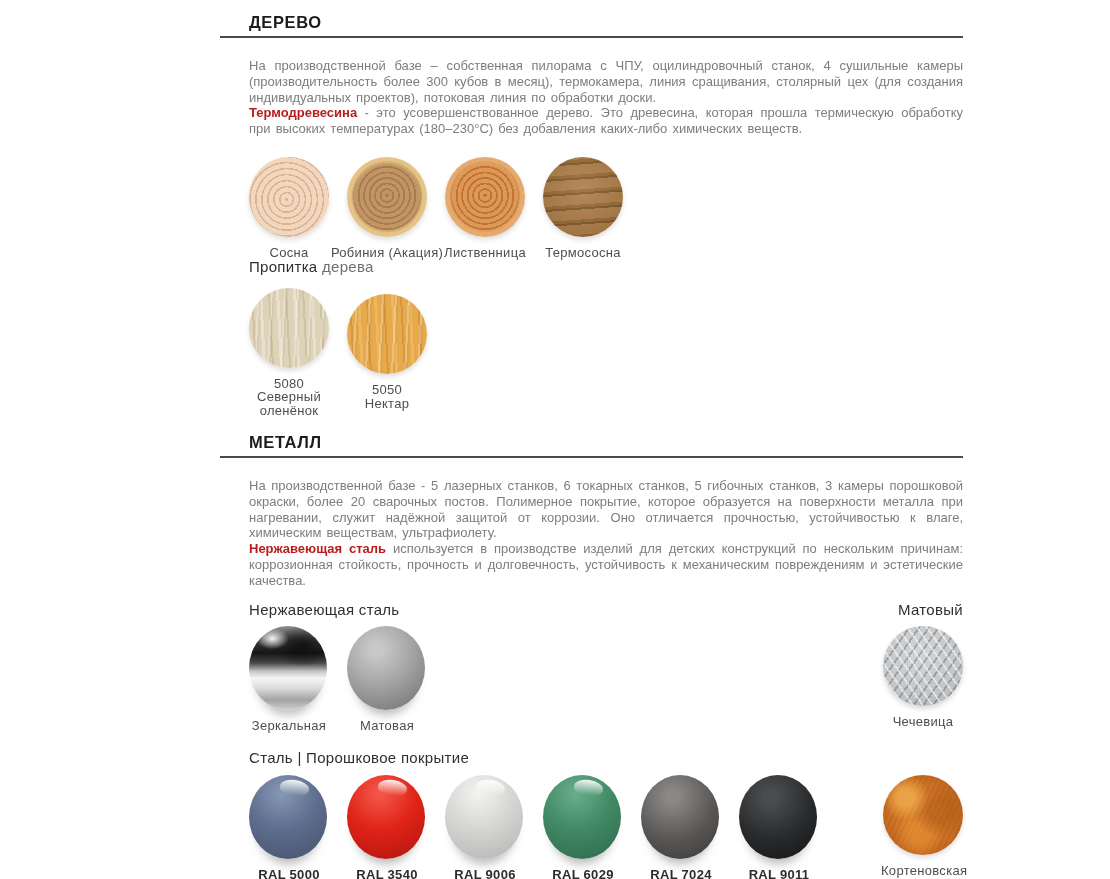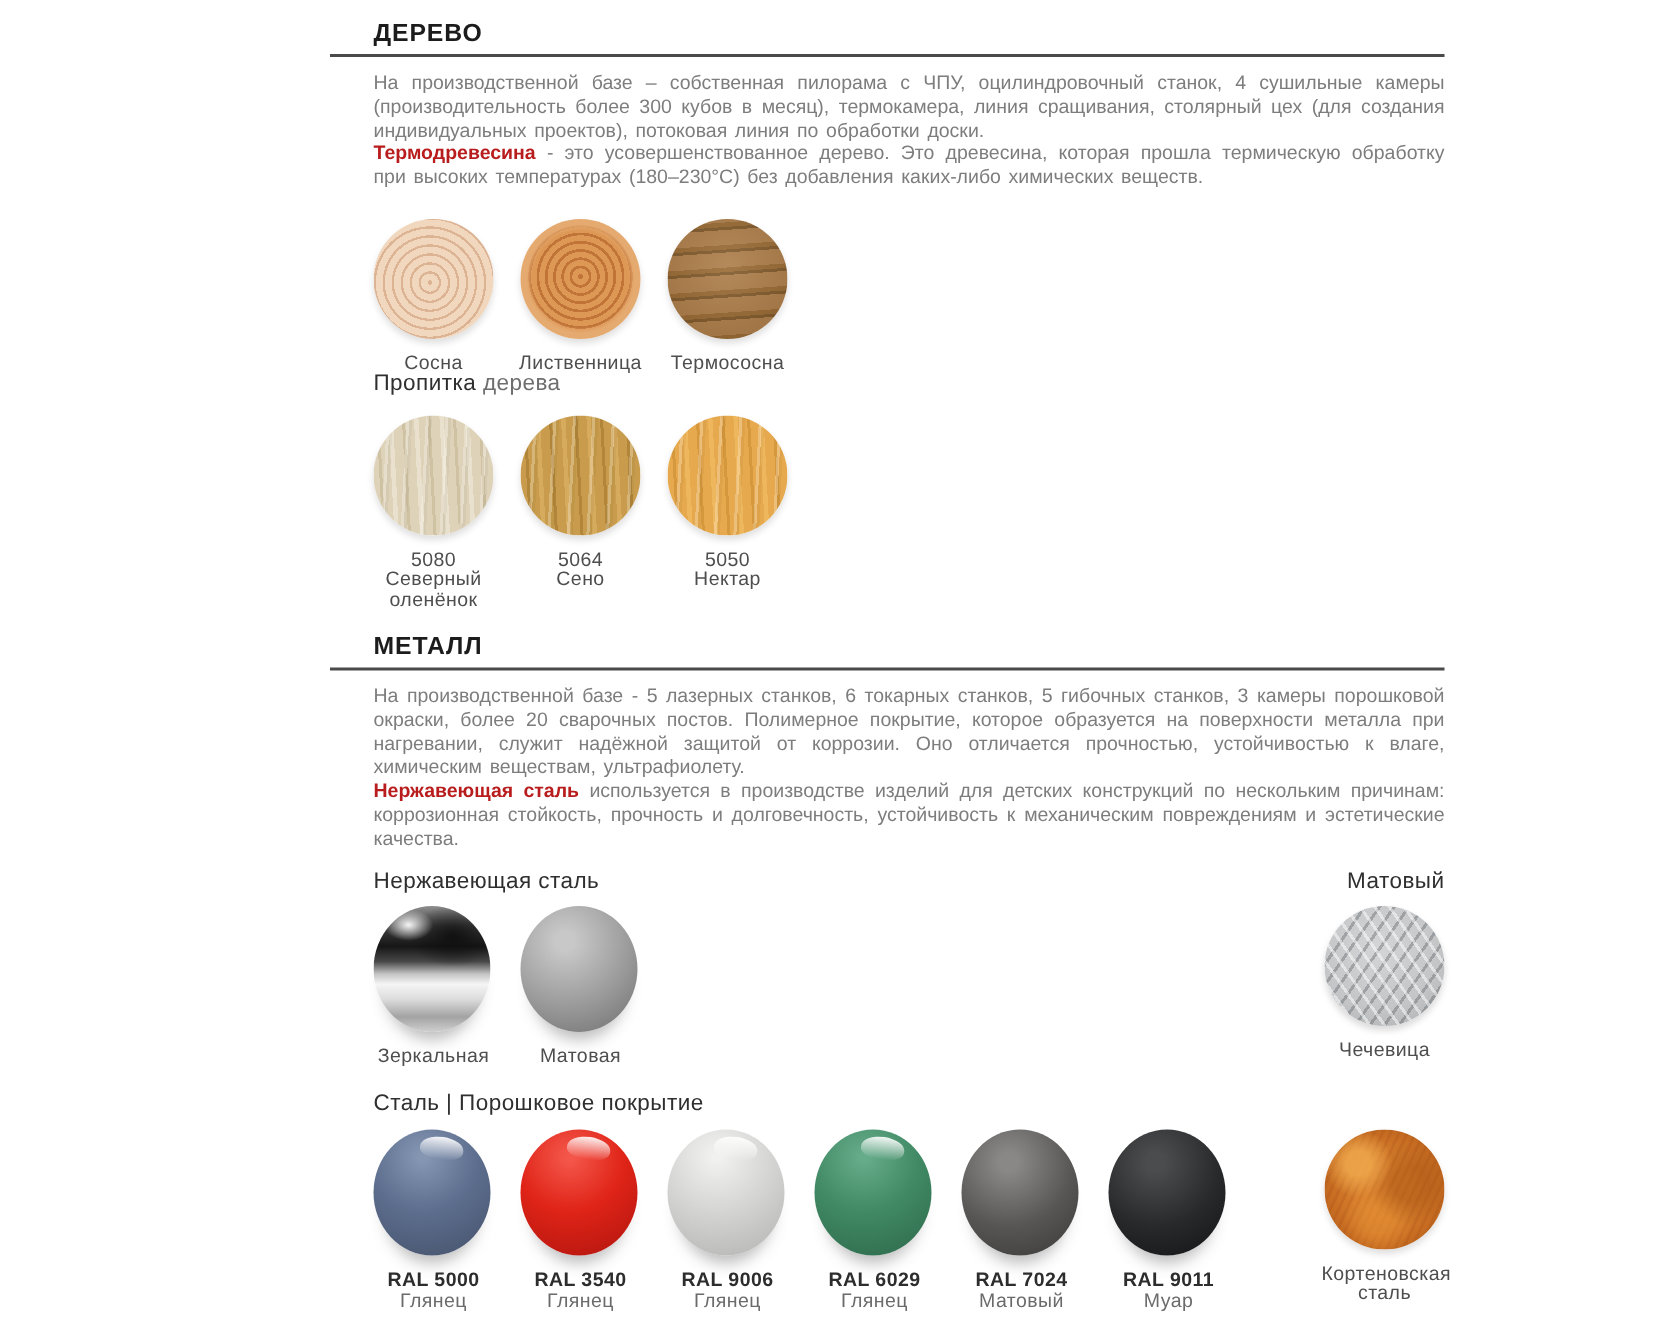--- a/index.html
+++ b/index.html
@@ -20,21 +20,21 @@
     height:2px; background:#4a4a4a; border:0;
     width:743px; margin:5px 0 0 -29px;
   }
   .h2 {
     font-size:15px; color:#2f2f2f; letter-spacing:0.3px; line-height:1.1;
   }
   .h2 .light { color:#6e6e6e; }
 
   
   .para {
-    margin-top:9px; font-size:13px; line-height:15.7px;
+    margin-top:20px; font-size:13px; line-height:15.7px;
     color:#7d7d7d; text-align:justify; word-spacing:1.5px;
   }
   .para .block { display:block; }
   .para b { color:#b91c1c; font-weight:bold; }
 
   
   .row { display:flex; align-items:flex-start; }
   .row .col { width:80px; margin-right:18px; flex:0 0 auto; }
   .row .col.push-right { margin-left:auto; margin-right:0; }
 
@@ -112,21 +112,21 @@
       radial-gradient(circle at 28% 28%, rgba(238,166,74,0.9) 0 10%, rgba(238,166,74,0) 28%),
       radial-gradient(circle at 72% 45%, rgba(170,85,20,0.55) 0 16%, rgba(170,85,20,0) 38%),
       radial-gradient(circle at 45% 75%, rgba(226,140,50,0.7) 0 12%, rgba(226,140,50,0) 32%),
       repeating-linear-gradient(115deg, rgba(150,70,15,0.18) 0 2px, rgba(0,0,0,0) 2px 5px),
       radial-gradient(circle at 50% 50%, var(--light) 0 30%, var(--base) 65%, var(--dark) 100%);
   }
 
   
   .types-row   { margin-top:20px; }
   .stain-head  { }
-  .stain-row   { margin-top:12px; }
+  .stain-row   { margin-top:12px;align-items:center; }
   .metal-head  { margin-top:16px; }
   .steel-heads { margin-top:14px; display:flex; justify-content:space-between; align-items:baseline; }
   .steel-row   { margin-top:7px; }
   .powder-head { margin-top:18px; }
   .powder-row  { margin-top:8px; }
 </style>
 </head>
 <body>
 
 <div class="page">
@@ -139,44 +139,41 @@
       <span class="block">На производственной базе – собственная пилорама с ЧПУ, оцилиндровочный станок, 4 сушильные камеры (производительность более 300 кубов в месяц), термокамера, линия сращивания, столярный цех (для создания индивидуальных проектов), потоковая линия по обработки доски.</span>
       <span class="block"><b>Термодревесина</b><span> - это усовершенствованное дерево. Это древесина, которая прошла термическую обработку при высоких температурах (180–230°С) без добавления каких-либо химических веществ.</span></span>
     </p>
 
     <div class="row types-row">
       <div class="col">
         <div class="sw sw-photo sw-pine" style="--c1: #f0d7bd; --c2: #dcb393; --c3: #c3906a;"></div>
         <div class="cap">Сосна</div>
       </div>
       <div class="col">
+        <div class="sw sw-photo sw-slice" style="--c1: #c19566; --c2: #a87d4e; --c3: #e4c385; --c4: #55401f;"></div>
+        <div class="cap">Робиния (Акация)</div>
+      </div>
+      <div class="col">
         <div class="sw sw-photo sw-slice" style="--c1: #dd9856; --c2: #c17438; --c3: #e5aa70; --c4: #8d5526;"></div>
         <div class="cap">Лиственница</div>
       </div>
       <div class="col">
         <div class="sw sw-photo sw-thermo" style="--c1: #ab7a45; --c2: #7e5526; --c3: #96662f;"></div>
         <div class="cap">Термососна</div>
       </div>
     </div>
 
     <div class="h2 stain-head"><span>Пропитка</span> <span class="light">дерева</span></div>
 
     <div class="row stain-row">
       <div class="col">
         <div class="sw sw-photo sw-stain" style="--c1: #ded3b9; --c2: #cfc2a2; --c3: #e9e1cd;"></div>
         <div class="cap">
           <div class="code">5080</div>
           <div class="narrow">Северный оленёнок</div>
-        </div>
-      </div>
-      <div class="col">
-        <div class="sw sw-photo sw-stain" style="--c1: #c89c4c; --c2: #b2863a; --c3: #d6ab5e;"></div>
-        <div class="cap">
-          <div class="code">5064</div>
-          <div class="narrow">Сено</div>
         </div>
       </div>
       <div class="col">
         <div class="sw sw-photo sw-stain" style="--c1: #e6a94d; --c2: #d6983c; --c3: #efb75d;"></div>
         <div class="cap">
           <div class="code">5050</div>
           <div>Нектар</div>
         </div>
       </div>
     </div>

